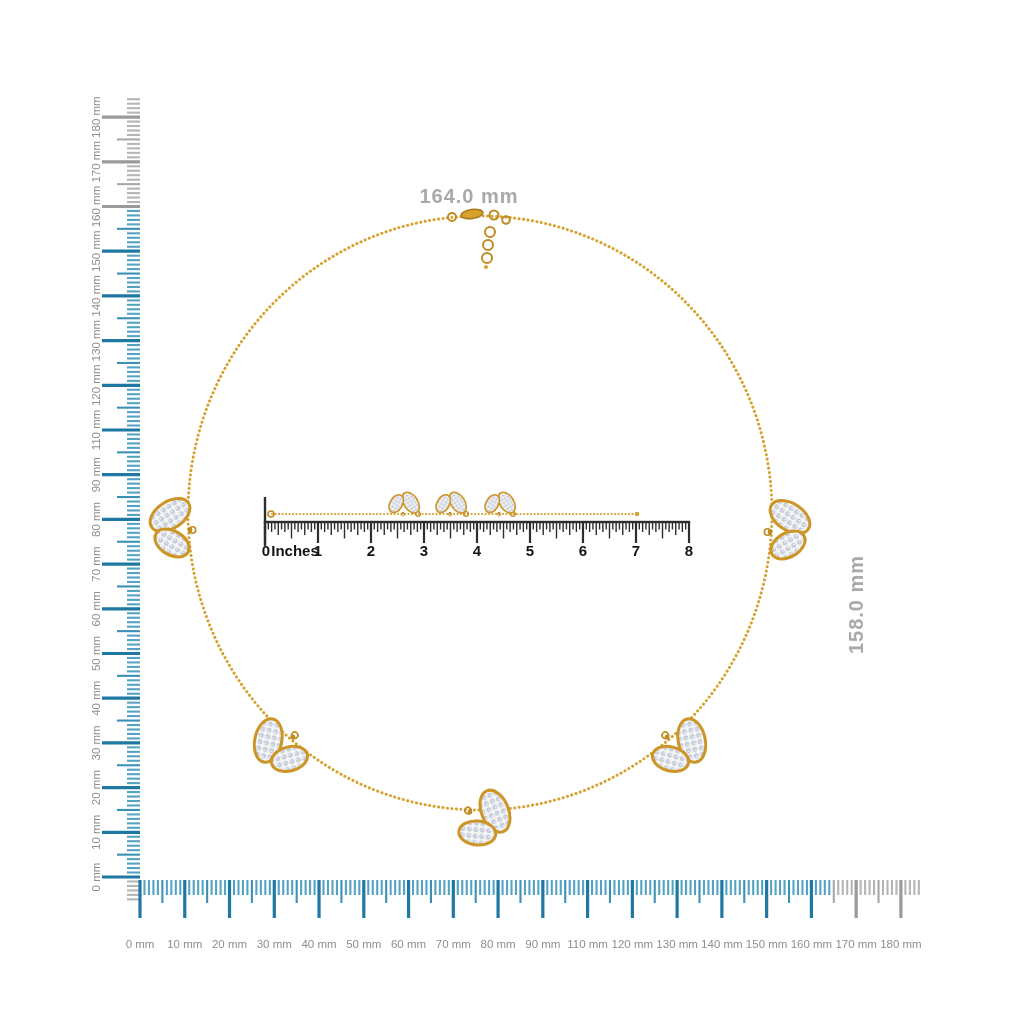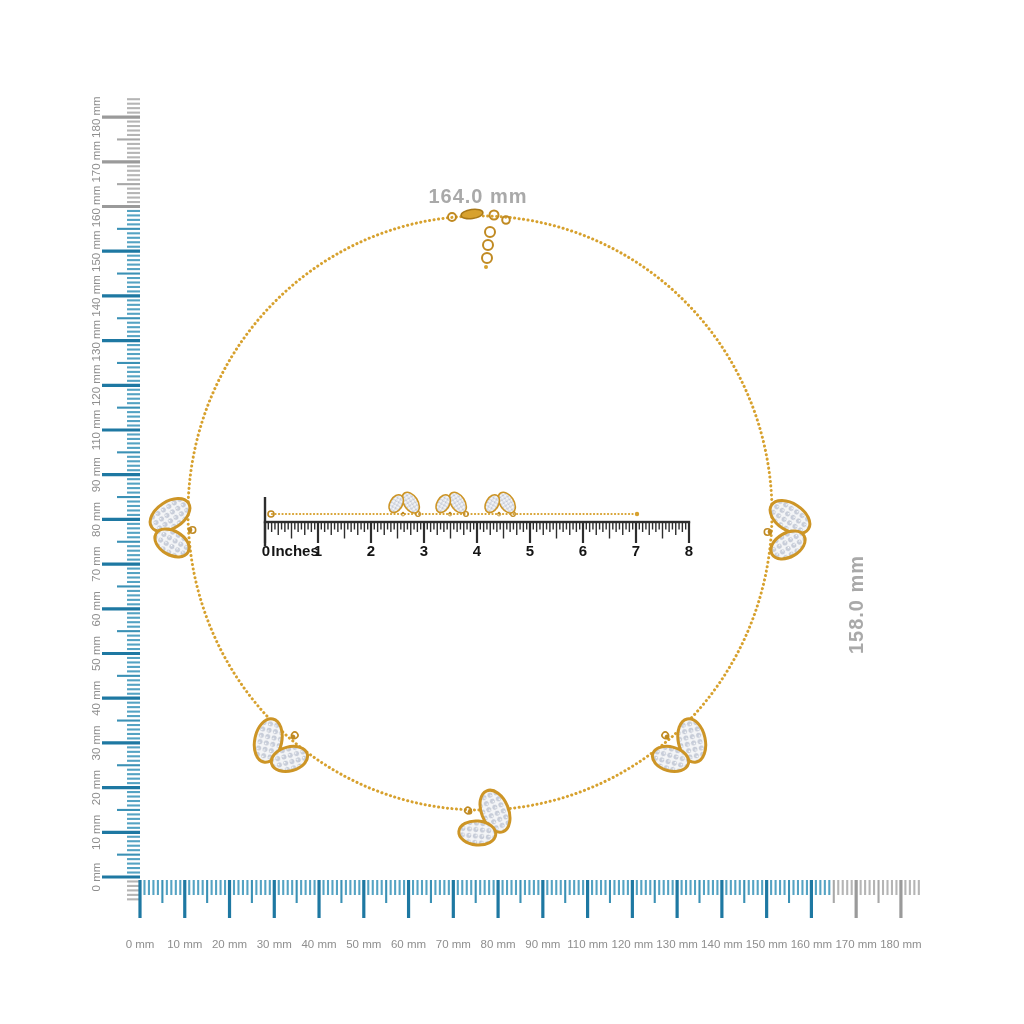--- a/index.html
+++ b/index.html
@@ -1,21 +1,21 @@
 <!DOCTYPE html>
 <html><head>
 <meta charset="utf-8">
 <style>
   html,body{margin:0;padding:0;background:#ffffff;}
   #stage{position:relative;width:1024px;height:1024px;background:#ffffff;overflow:hidden;
          font-family:"Liberation Sans", sans-serif;}
   #fig{position:absolute;left:0;top:0;}
   .dim-label{position:absolute;font-weight:bold;font-size:20px;letter-spacing:1px;
              color:#a9a9a9;text-align:center;width:160px;}
-  #dim-width{left:398px;top:185px;}
+  #dim-width{left:389px;top:185px;}
   #dim-height{left:776px;top:593px;transform:rotate(-90deg);transform-origin:center;}
 </style>
 </head>
 <body>
 
 <div id="stage">
 
   <svg id="fig" width="1024" height="1024" viewBox="0 0 1024 1024">
     <defs>
       <pattern id="pave" patternUnits="userSpaceOnUse" width="6.5" height="6.5">

